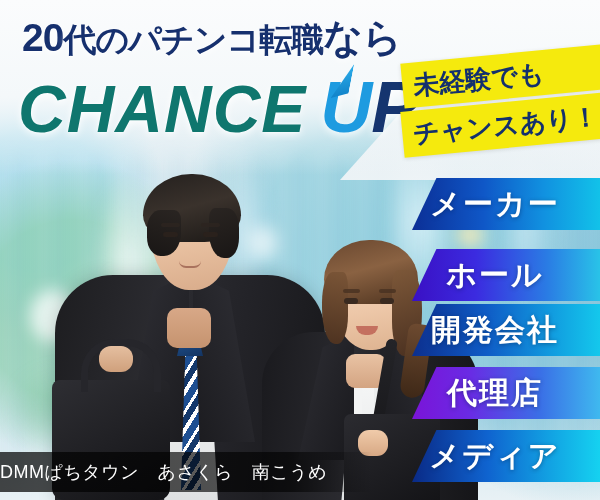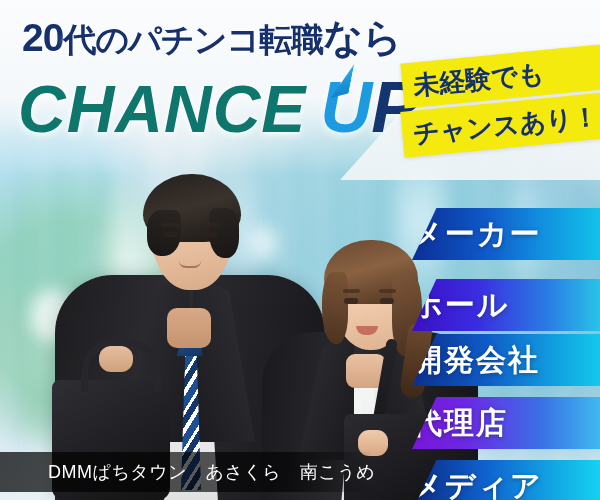--- a/index.html
+++ b/index.html
@@ -285,42 +285,42 @@
     white-space:nowrap;
     display:flex; align-items:center;
     box-shadow:0 1px 4px rgba(0,0,0,.12);
   }
   .badge-row-1{ top:2px;  width:190px; height:45px; padding-left:11px; transform:rotate(-5.5deg); }
   .badge-row-2{ top:50px; width:196px; height:46px; padding-left:11px; transform:rotate(-5.5deg); }
 
   
   .cat{
     position:absolute; right:0; height:52px;
-    display:flex; align-items:center; justify-content:flex-start;
+    display:flex; align-items:center; justify-content:center;
     clip-path:polygon(13% 0, 100% 0, 100% 100%, 0 100%);
-    padding-right:22px; box-sizing:border-box;margin-top:30px;
+    padding-right:22px; box-sizing:border-box;
   }
   .cat span{
     color:#ffffff; font-weight:bold; font-size:30px; letter-spacing:2px;
     text-shadow:0 1px 4px rgba(0,30,70,.45);
   }
   .cat-0{ top:178px; width:188px; background:linear-gradient(90deg,#0b2f96 0%, #0f57c7 38%, #1191e0 70%, #12c2e9 100%); }
   .cat-1{ top:249px; width:188px; background:linear-gradient(90deg,#3a10c4 0%, #3b2be0 34%, #2a7ce4 72%, #29c3e8 100%); }
   .cat-2{ top:304px; width:188px; background:linear-gradient(90deg,#0c2f8e 0%, #0f5cc6 40%, #119bdf 74%, #14c8ec 100%); }
   .cat-3{ top:367px; width:188px; background:linear-gradient(90deg,#7a14d8 0%, #6a2ae4 30%, #3a6fe6 68%, #3fb9ef 100%); }
   .cat-4{ top:430px; width:188px; background:linear-gradient(90deg,#0a2a86 0%, #0f63cf 40%, #12a3e3 74%, #15d2f0 100%); }
 
   
   .credit{
     position:absolute; left:0; top:452px; width:372px; height:40px;
     background:linear-gradient(90deg,rgba(0,0,0,.72) 0%, rgba(0,0,0,.62) 78%, rgba(0,0,0,0) 100%);
     display:flex; align-items:center;
   }
   .credit span{
-    color:#ffffff; font-size:18px; margin-left:48px; white-space:nowrap; letter-spacing:.5px;
+    color:#ffffff; font-size:18px; white-space:nowrap; letter-spacing:.5px;
   }
 </style>
 </head>
 <body>
 
 <div id="banner">
 
   <div class="bg-base"></div>
   <div class="bg-blobs"></div>
   <div class="bg-verticals"></div>

